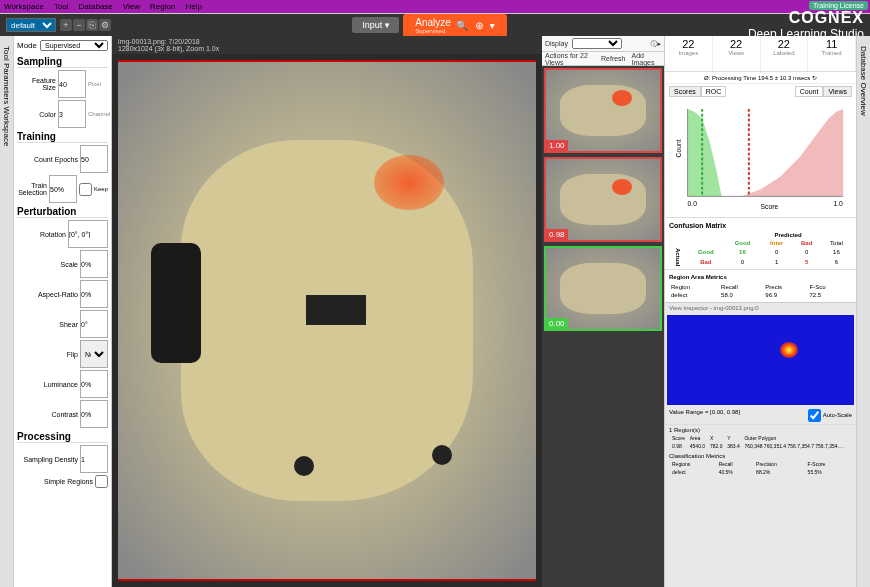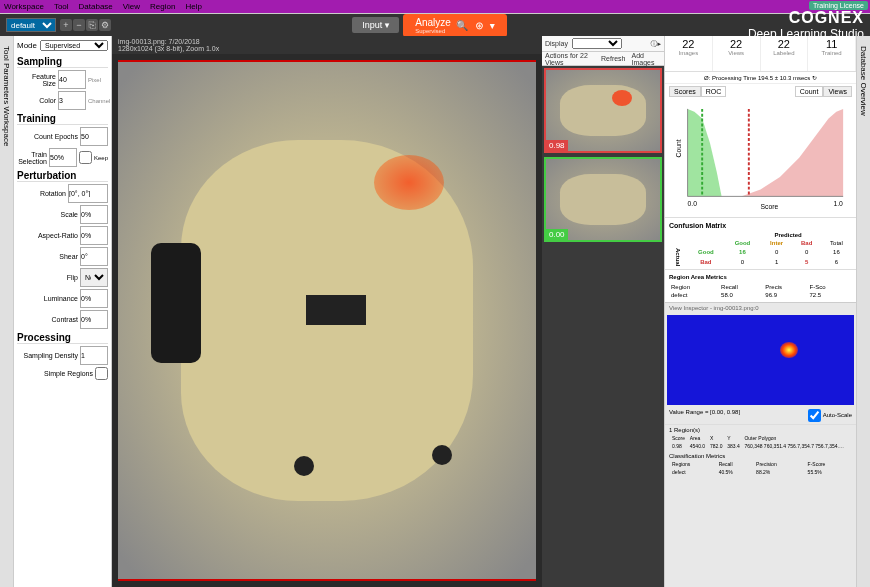--- a/index.html
+++ b/index.html
@@ -17,21 +17,21 @@
 .analyze-btn { background: #ff5a1f; color: #fff; padding: 3px 12px; border-radius: 3px; display: flex; align-items: center; gap: 6px; font-size: 10px; }
 .analyze-btn .sub { font-size: 6px; opacity: 0.8; }
 .brand { margin-left: auto; text-align: right; color: #fff; }
 .brand .logo { font-size: 16px; font-weight: bold; letter-spacing: 1px; }
 .brand .sub { font-size: 12px; }
 .main { display: flex; height: 551px; }
 .sidetab { width: 14px; background: #e0e0e0; writing-mode: vertical-rl; text-orientation: mixed; display: flex; align-items: center; justify-content: flex-start; font-size: 8px; padding-top: 10px; border-right: 1px solid #ccc; }
 .params { width: 98px; background: #fff; border-right: 1px solid #ccc; padding: 2px 3px; overflow: hidden; }
 .prow { display: flex; align-items: center; margin: 2px 0; gap: 2px; }
 .prow label { flex: 1; text-align: right; font-size: 7px; }
-.prow input[type=text], .prow select { width: 28px; font-size: 7px; height: 19px; border: 1px solid #aaa; }
+.prow input[type=text], .prow select { width: 28px; font-size: 7px; height: 28px; border: 1px solid #aaa; }
 .prow .unit { font-size: 6px; color: #888; width: 20px; }
 .phead { font-size: 10px; font-weight: bold; margin: 3px 0 1px; border-bottom: 1px solid #ddd; }
 .mode-row { display: flex; align-items: center; gap: 3px; padding: 2px 0; }
 .mode-row select { font-size: 7px; flex: 1; }
 .viewer { flex: 1; background: #2a2a2a; display: flex; flex-direction: column; position: relative; }
 .vhdr { height: 18px; background: #333; color: #ccc; font-size: 7px; padding: 2px 6px; display: flex; flex-direction: column; justify-content: center; }
 .vimg { flex: 1; padding: 6px; display: flex; align-items: center; justify-content: center; }
 .mouse-img { width: 100%; height: 100%; background: radial-gradient(ellipse at center, #c8be9a 0%, #b8b090 50%, #888 95%); position: relative; border-top: 2px solid #c00; border-bottom: 2px solid #c00; }
 .pcb { position: absolute; left: 15%; top: 15%; width: 70%; height: 70%; background: #d4c896; border-radius: 40% 45% 45% 40% / 30% 35% 35% 30%; }
 .defect { position: absolute; right: 22%; top: 18%; width: 70px; height: 55px; background: radial-gradient(ellipse, rgba(255,50,0,0.7), rgba(255,100,0,0.3)); border-radius: 50%; }
@@ -218,20 +218,25 @@
       </div>
     <div class="thact">
         <span>Actions for 22 Views</span>
         <span>Refresh</span>
         <span>Add Images</span>
       </div>
     <div class="tlist" id="tlist">
         <div class="thumb red">
           <div class="mini-pcb"></div>
           <div class="mini-def"></div>
+          <div class="score">1.00</div>
+        </div>
+        <div class="thumb red">
+          <div class="mini-pcb"></div>
+          <div class="mini-def"></div>
           <div class="score">0.98</div>
         </div>
         <div class="thumb green">
           <div class="mini-pcb"></div>
           <div class="score">0.00</div>
         </div>
       </div>
   </div>
 
   <div class="rpanel">

